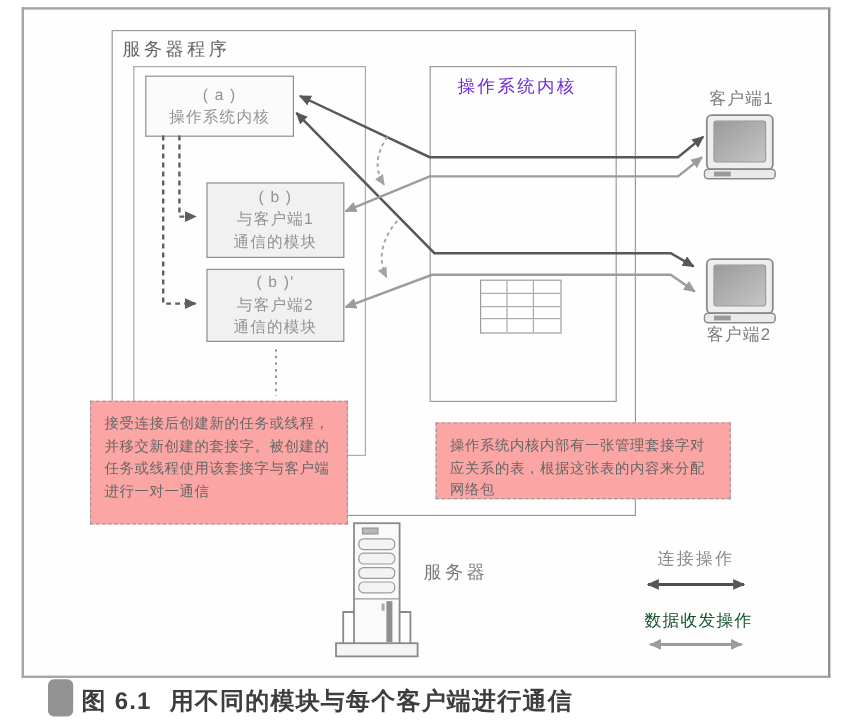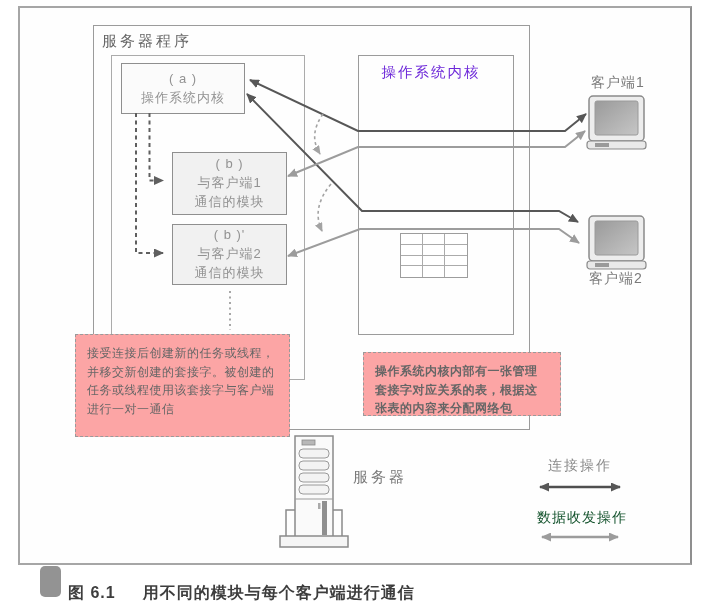--- a/index.html
+++ b/index.html
@@ -27,33 +27,33 @@
   .socket-table{left:400px;top:233px;width:66px;height:43px;display:grid;
                 grid-template-columns:repeat(3,1fr);grid-template-rows:repeat(4,1fr);
                 border:1px solid #9d9d9d;background:#fff;z-index:2;}
   .socket-table>div{border-right:1px solid #ababab;border-bottom:1px solid #ababab;}
   .socket-table>div:nth-child(3n){border-right:none;}
   .socket-table>div:nth-child(n+10){border-bottom:none;}
   
   .note{border:1px dashed #9a9a9a;background:#fca5a5;color:#666;font-size:12px;
         line-height:1.55;padding:9px 11px;letter-spacing:0.5px;z-index:4;box-sizing:border-box;}
   .note-left{left:75px;top:334px;width:215px;height:103px;}
-  .note-right{left:363px;top:352px;width:198px;height:64px;font-weight:bold;}
+  .note-right{left:363px;top:352px;width:246px;height:64px;}
   
   .txt-label{font-size:14px;color:#7a7a7a;letter-spacing:1px;z-index:3;}
   .server-label{left:353px;top:468px;font-size:15px;letter-spacing:3px;}
   .client1-label{left:591px;top:74px;}
   .client2-label{left:589px;top:270px;}
   .legend-conn-label{left:548px;top:457px;letter-spacing:2px;color:#8a8a8a;}
   .legend-data-label{left:537px;top:509px;letter-spacing:1px;color:#14532d;}
   
   .caption-bullet{left:40px;top:566px;width:21px;height:31px;background:#939393;
                   border-radius:5px;z-index:6;}
-  .caption{left:68px;top:571px;font-size:16px;font-weight:bold;color:#3d3d3d;z-index:6;
-           display:flex;gap:27px;letter-spacing:1px;margin-top:12px;}
+  .caption{left:68px;top:571px;font-size:20px;font-weight:bold;color:#3d3d3d;z-index:6;
+           display:flex;gap:15px;letter-spacing:1px;}
   .watermark{right:14px;top:571px;font-size:16.5px;color:#a3a8ad;z-index:6;}
   
   .overlay{left:0;top:0;z-index:5;pointer-events:none;}
   .icon-svg{z-index:3;}
 </style>
 </head>
 <body>
 
 <div class="page">
 

